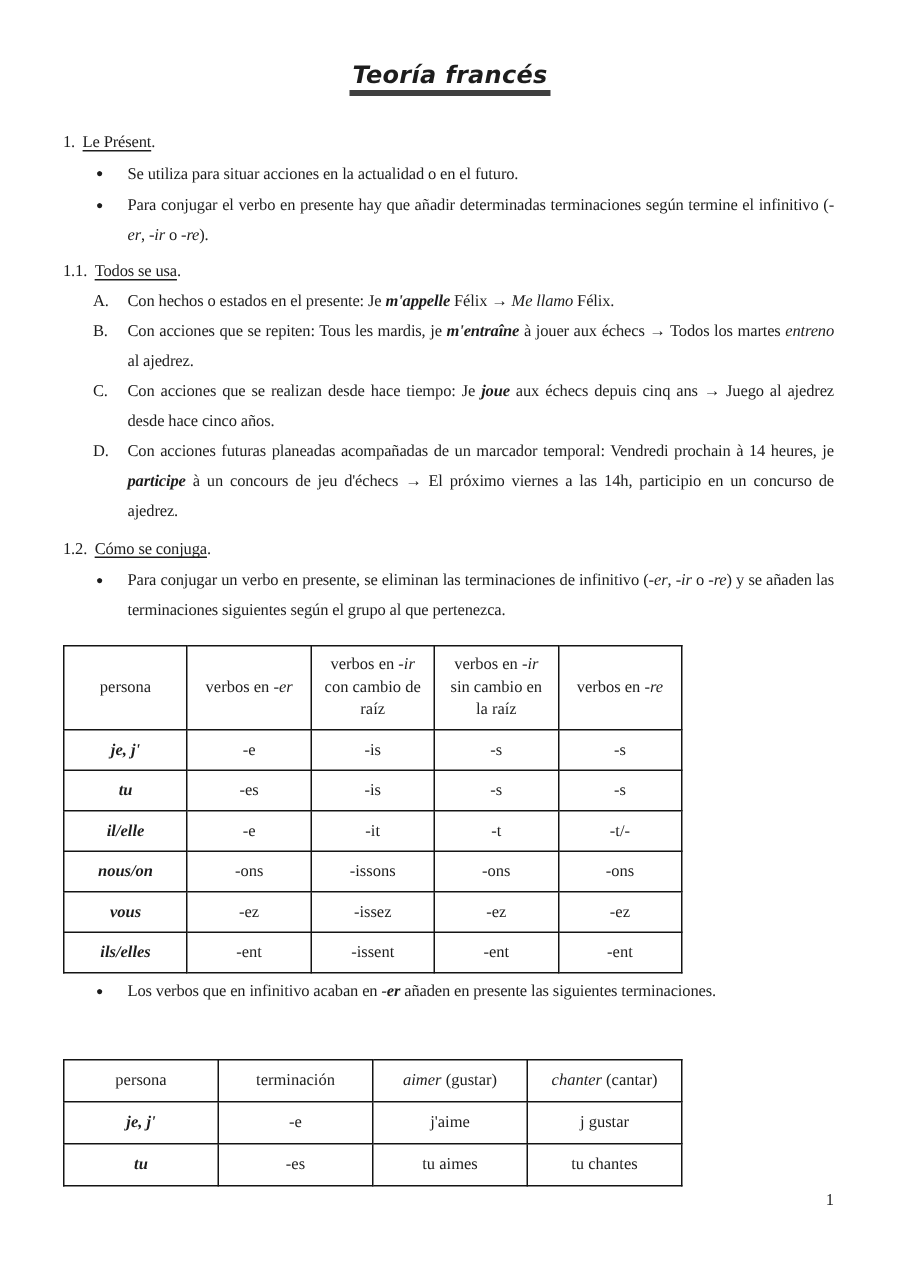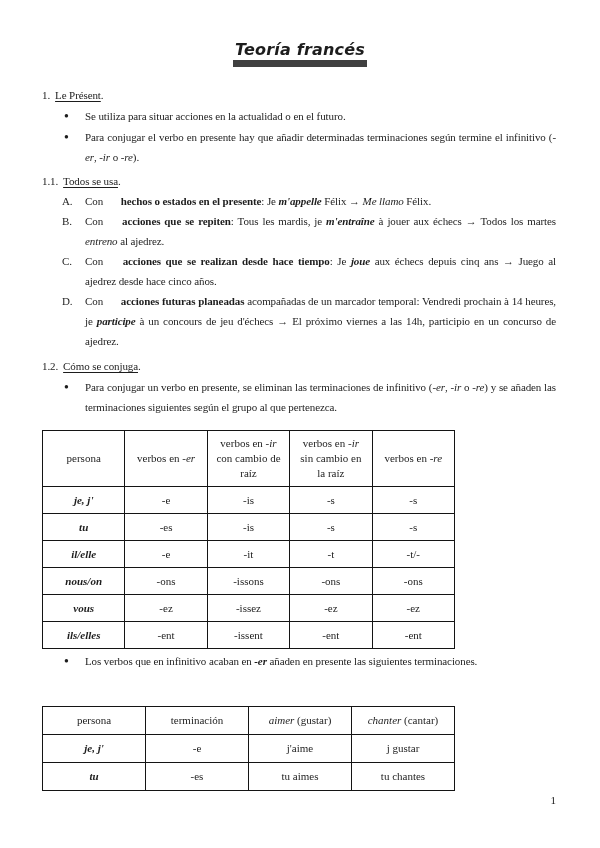--- a/index.html
+++ b/index.html
@@ -11,38 +11,38 @@
   }
   .page { position:relative; width:600px; height:848px; overflow:hidden; background:#fff; }
 
   
   .doc-title { position:absolute; top:40px; left:0; width:600px; text-align:center; }
   .doc-title .t {
     display:inline-block;
     font-family:"DejaVu Sans", sans-serif;
     font-style:italic; font-weight:700;
     font-size:16px; letter-spacing:0.2px;
-    border-bottom:7px solid #404040; padding:0 2px 1px 2px;text-align:right;
+    border-bottom:4px solid #404040; padding:0 2px 1px 2px;text-align:right;
   }
 
   
   .block { position:absolute; left:42px; right:44px; font-size:11px; line-height:20px; letter-spacing:-0.1px; }
   .heading { white-space:nowrap; }
   .h-num { margin-right:5px; }
   .underlined { text-decoration:underline; text-underline-offset:2px; }
 
   .bullet-row { display:flex; margin-left:22px; margin-top:1px; }
   .bullet { flex:none; width:21px; font-size:8px; line-height:20px; }
   .bullet-text { flex:1; text-align:justify; }
 
   .item-row { display:flex; margin-left:20px; }
   .item-label { flex:none; width:23px; }
   .item-text { flex:1; text-align:justify; }
 
-  .b  { font-weight:700;margin-left:15px; }
+  .b  { font-weight:400; }
   .i  { font-style:italic; }
   .bi { font-weight:700; font-style:italic; }
 
   
   table.vtable {
     position:absolute; left:42px; width:413px;
     border-collapse:collapse; table-layout:fixed;
     font-size:11px;
   }
   .vtable th, .vtable td {

